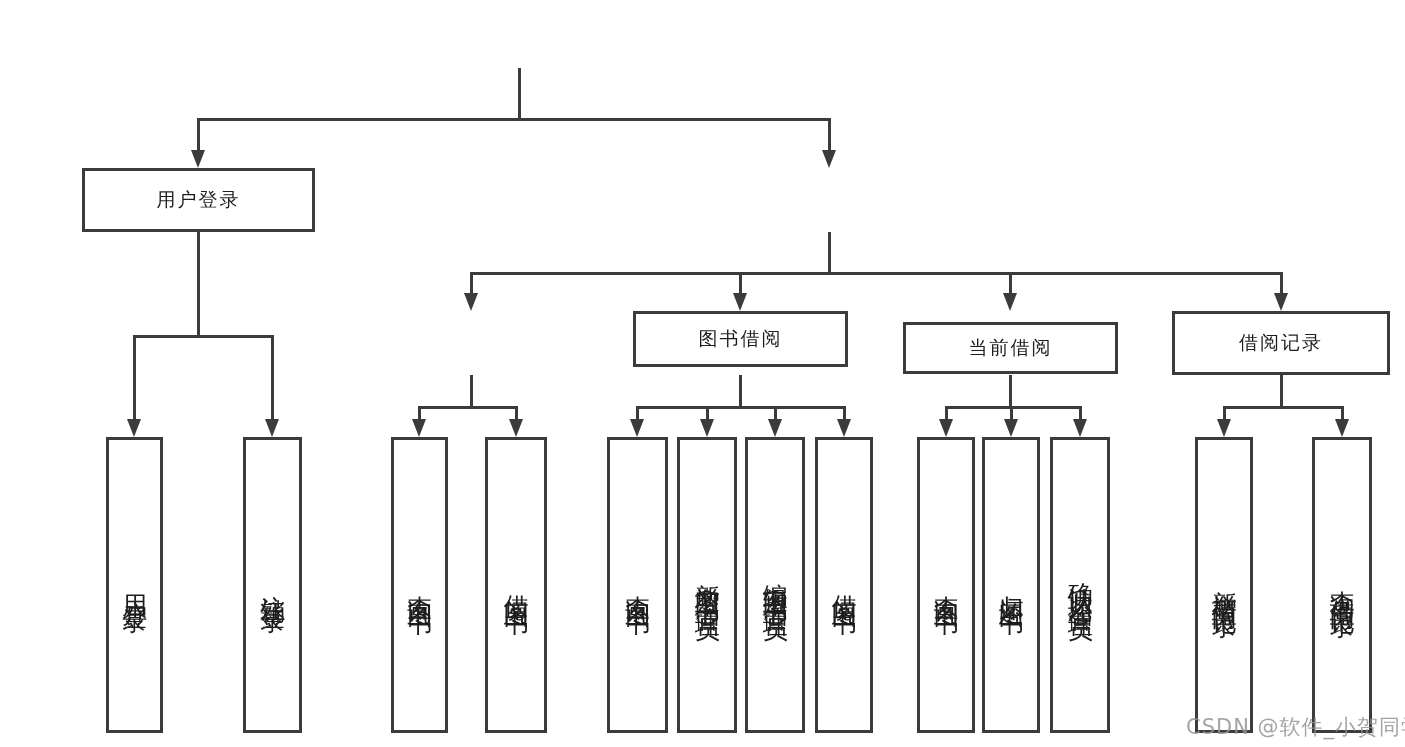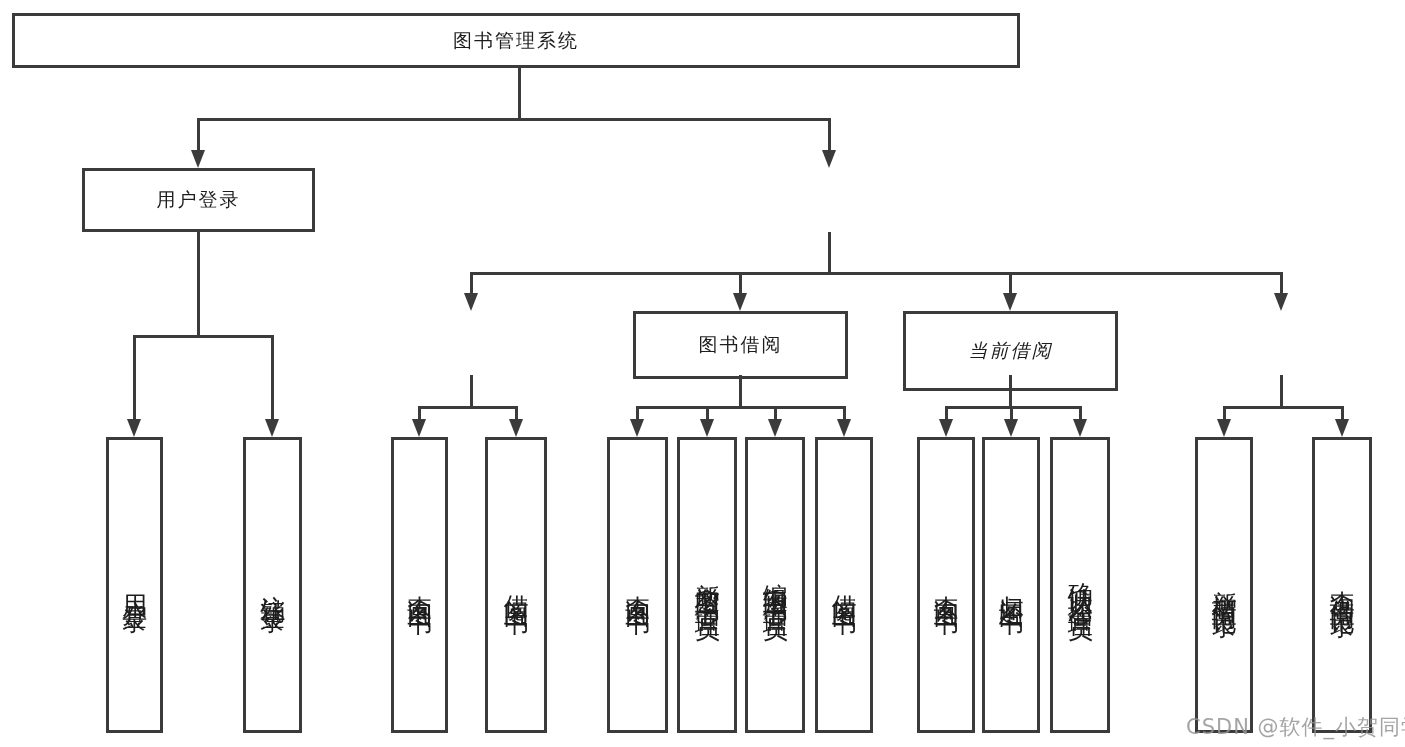--- a/index.html
+++ b/index.html
@@ -44,21 +44,20 @@
     letter-spacing: 1px;
     white-space: nowrap;
     z-index: 5;
   }
 </style>
 </head>
 <body>
 
 <div class="canvas">
 
-  <div class="box hl" style="left:12px; top:13px; width:1008px; height:55px;">图书管理系统</div>
 
   <div class="ln" style="left:518px; top:68px; width:3px; height:50px;"></div>
   <div class="ln" style="left:197px; top:118px; width:634px; height:3px;"></div>
   <div class="ln" style="left:197px; top:118px; width:3px; height:32px;"></div>
   <div class="ar" style="left:191px; top:150px;"></div>
   <div class="ln" style="left:828px; top:118px; width:3px; height:32px;"></div>
   <div class="ar" style="left:822px; top:150px;"></div>
 
   <div class="box hl" style="left:82px; top:168px; width:233px; height:64px;">用户登录</div>
 
@@ -73,22 +72,23 @@
   <div class="ln" style="left:470px; top:272px; width:812px; height:3px;"></div>
   <div class="ln" style="left:470px; top:272px; width:3px; height:23px;"></div>
   <div class="ar" style="left:464px; top:293px;"></div>
   <div class="ln" style="left:739px; top:272px; width:3px; height:23px;"></div>
   <div class="ar" style="left:733px; top:293px;"></div>
   <div class="ln" style="left:1009px; top:272px; width:3px; height:23px;"></div>
   <div class="ar" style="left:1003px; top:293px;"></div>
   <div class="ln" style="left:1280px; top:272px; width:3px; height:23px;"></div>
   <div class="ar" style="left:1274px; top:293px;"></div>
 
-  <div class="box hl" style="left:633px; top:311px; width:215px; height:68px;">图书借阅</div>
-  <div class="box hl" style="left:903px; top:311px; width:215px; height:80px;font-style:italic;">当前借阅</div>
+  <div class="box hl" style="left:633px; top:311px; width:215px; height:56px;">图书借阅</div>
+  <div class="box hl" style="left:903px; top:322px; width:215px; height:52px;">当前借阅</div>
+  <div class="box hl" style="left:1172px; top:311px; width:218px; height:64px;">借阅记录</div>
 
   <div class="ln" style="left:470px; top:375px; width:3px; height:31px;"></div>
   <div class="ln" style="left:418px; top:406px; width:99px; height:3px;"></div>
   <div class="ln" style="left:418px; top:406px; width:3px; height:15px;"></div>
   <div class="ar" style="left:412px; top:419px;"></div>
   <div class="ln" style="left:515px; top:406px; width:3px; height:15px;"></div>
   <div class="ar" style="left:509px; top:419px;"></div>
 
   <div class="ln" style="left:739px; top:375px; width:3px; height:31px;"></div>
   <div class="ln" style="left:636px; top:406px; width:209px; height:3px;"></div>

